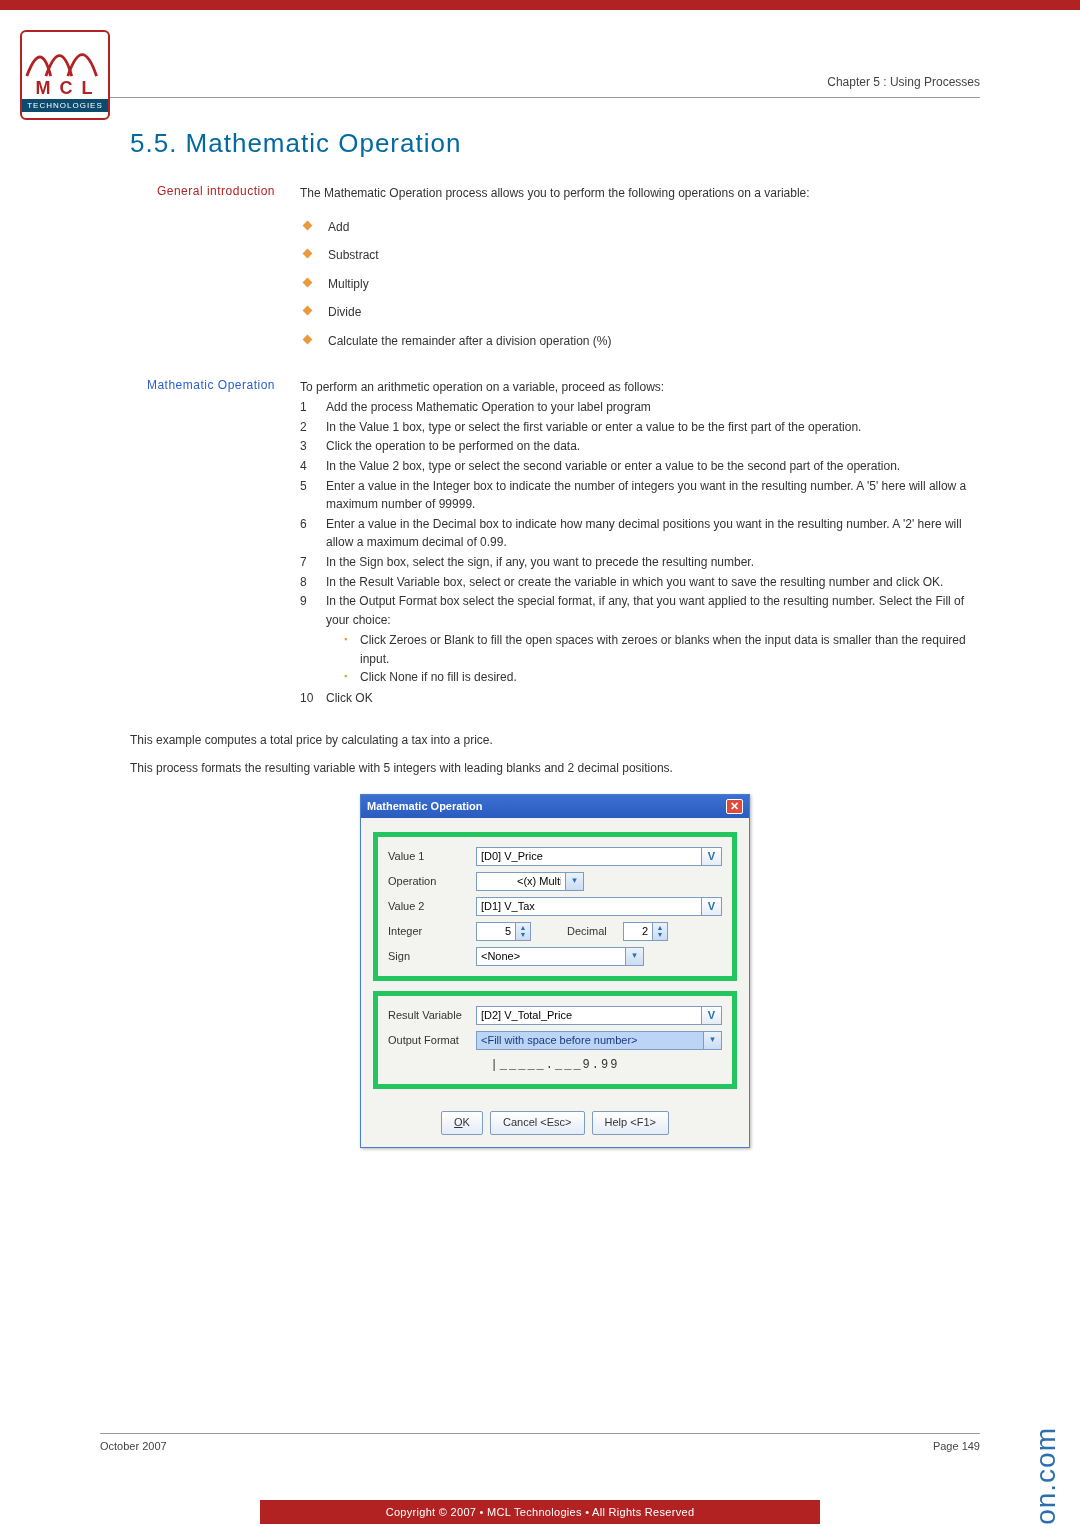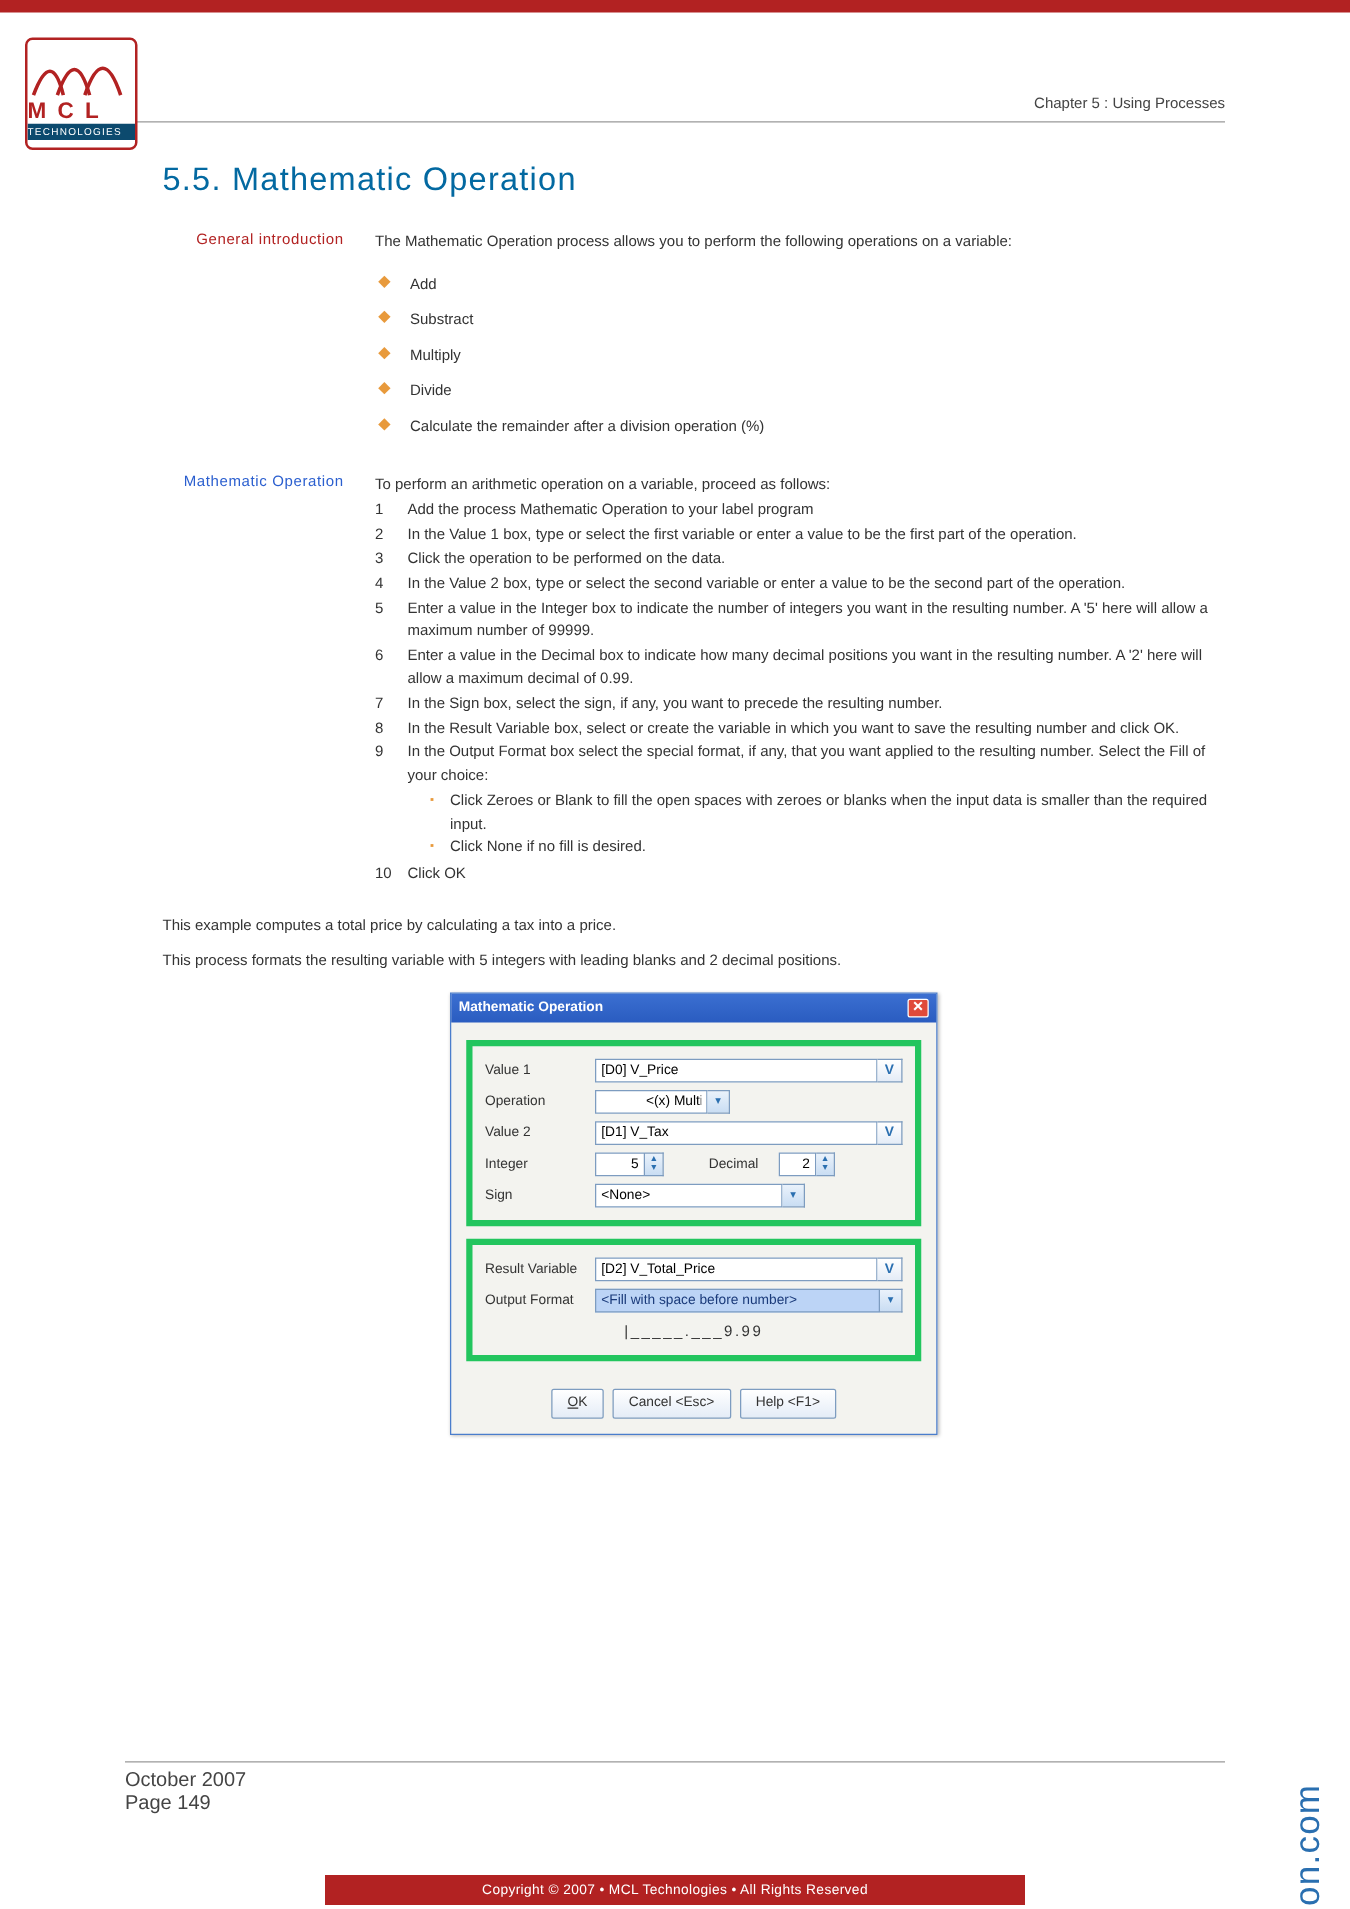--- a/index.html
+++ b/index.html
@@ -20,21 +20,21 @@
   .logo {
     position: absolute;
     left: 20px;
     top: 20px;
     width: 90px;
     height: 90px;
     border: 2px solid #B22222;
     border-radius: 6px;
     background: #fff;
     overflow: hidden;
-    text-align: left;
+    text-align: center;
   }
   .logo-waves { height: 50px; position: relative; }
   .logo-waves svg { width: 100%; height: 100%; }
   .logo-text1 {
     color: #B22222;
     font-weight: bold;
     letter-spacing: 2px;
     font-size: 18px;
     margin-top: -4px;
   }
@@ -198,21 +198,21 @@
   .spin-btns {
     width:15px; height:19px;
     border:1px solid #7d9cc0; border-left:none;
     background: linear-gradient(#eaf2fb,#c9ddf3);
     font-size:7px; line-height:7px;
     display:flex; flex-direction:column;
     justify-content:center; align-items:center; color:#2a6fb0;
   }
   .dlg-preview {
     text-align:center;
-    font-family: Liberation Sans, sans-serif;
+    font-family: Liberation Mono, monospace;
     font-size: 12px;
     margin-top: 6px;
     letter-spacing: 2px;
   }
   .dlg-buttons { text-align:center; padding: 0 0 12px; }
   .btn {
     display:inline-block;
     border:1px solid #7d9cc0;
     background: linear-gradient(#fff,#e4ecf7);
     padding: 2px 12px;
@@ -223,23 +223,22 @@
   }
   .btn .ul { text-decoration: underline; }
   .footer-line {
     position: absolute;
     left: 100px; right: 100px;
     bottom: 75px;
     border-top: 1px solid #999;
     padding-top: 6px;
     display:flex;
     justify-content: space-between;
-    font-size: 16px;
+    font-size: 11px;
     color: #444;
-    flex-direction: column;
   }
   .copyright-bar {
     position: absolute;
     left: 0; right: 0; bottom: 0;
     height: 30px;
     display:flex;
     align-items:center;
     justify-content:center;
   }
   .copyright-inner {

